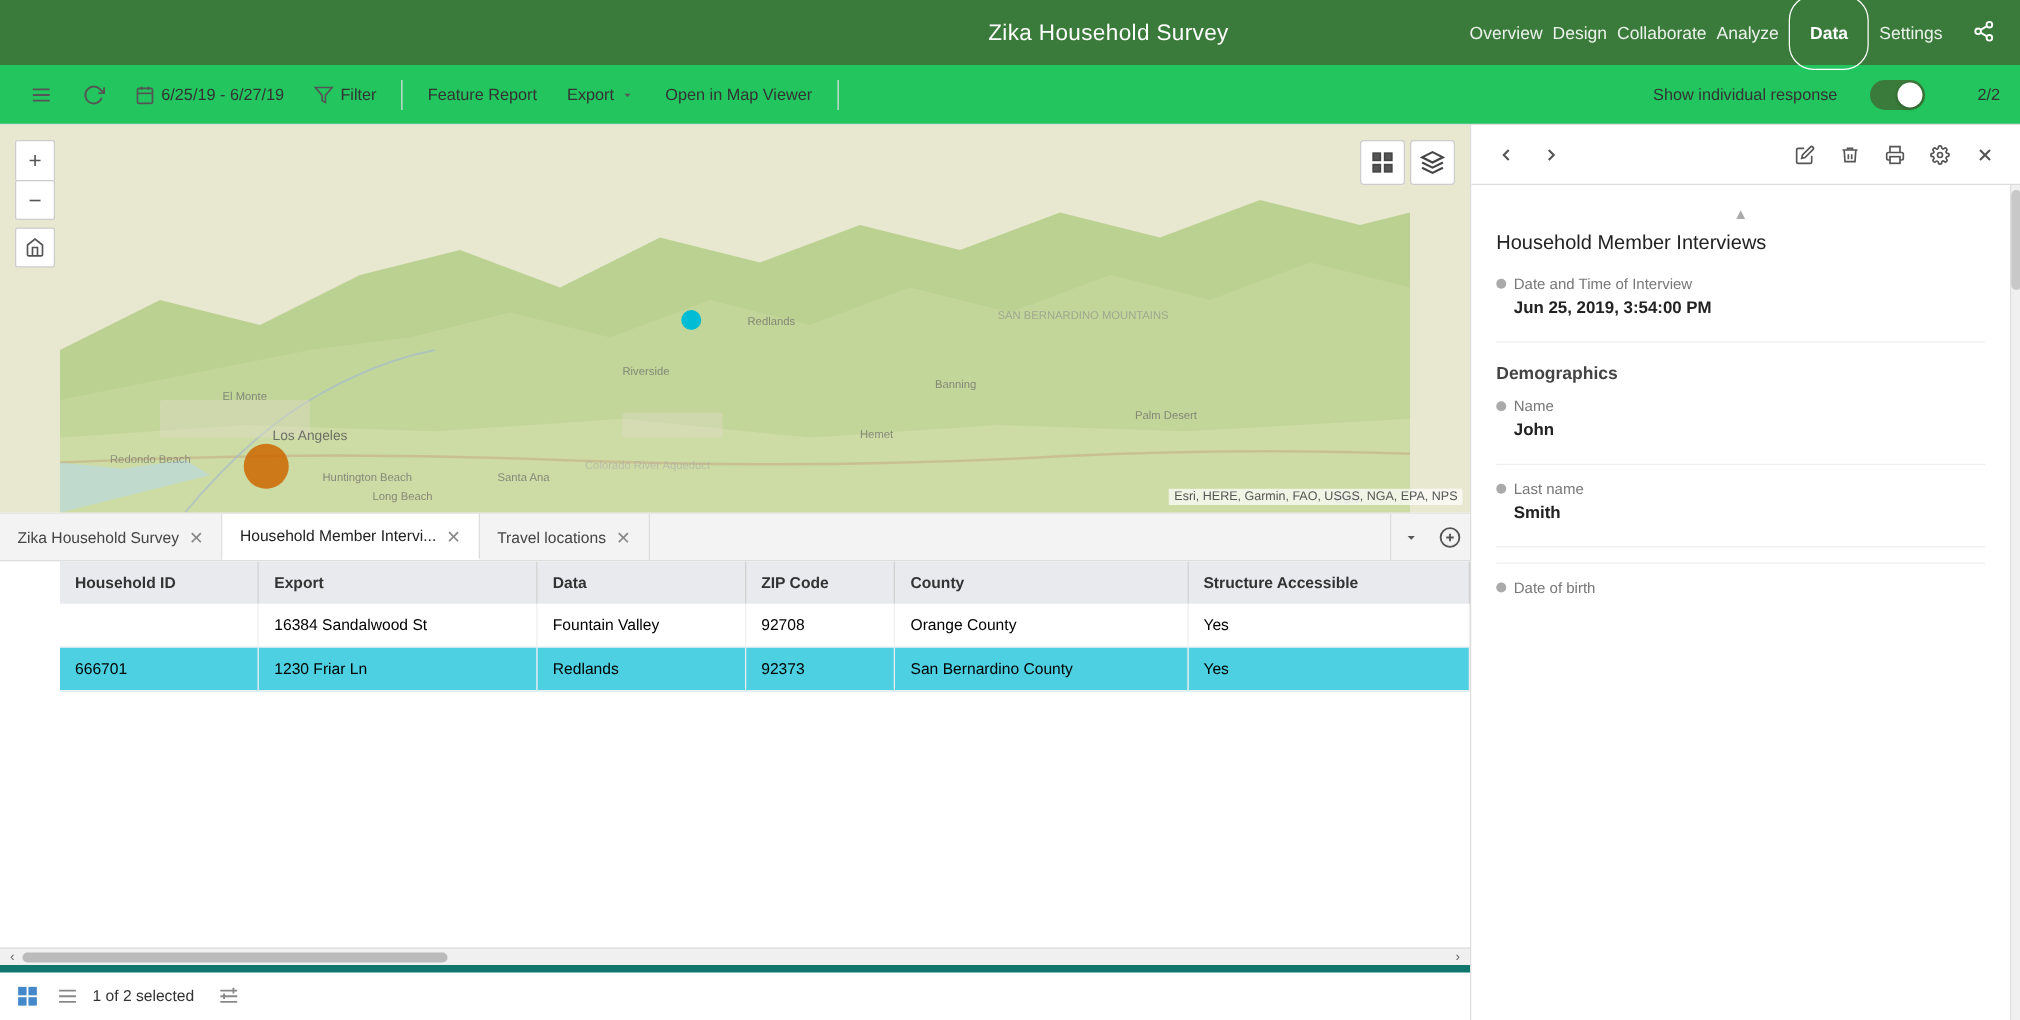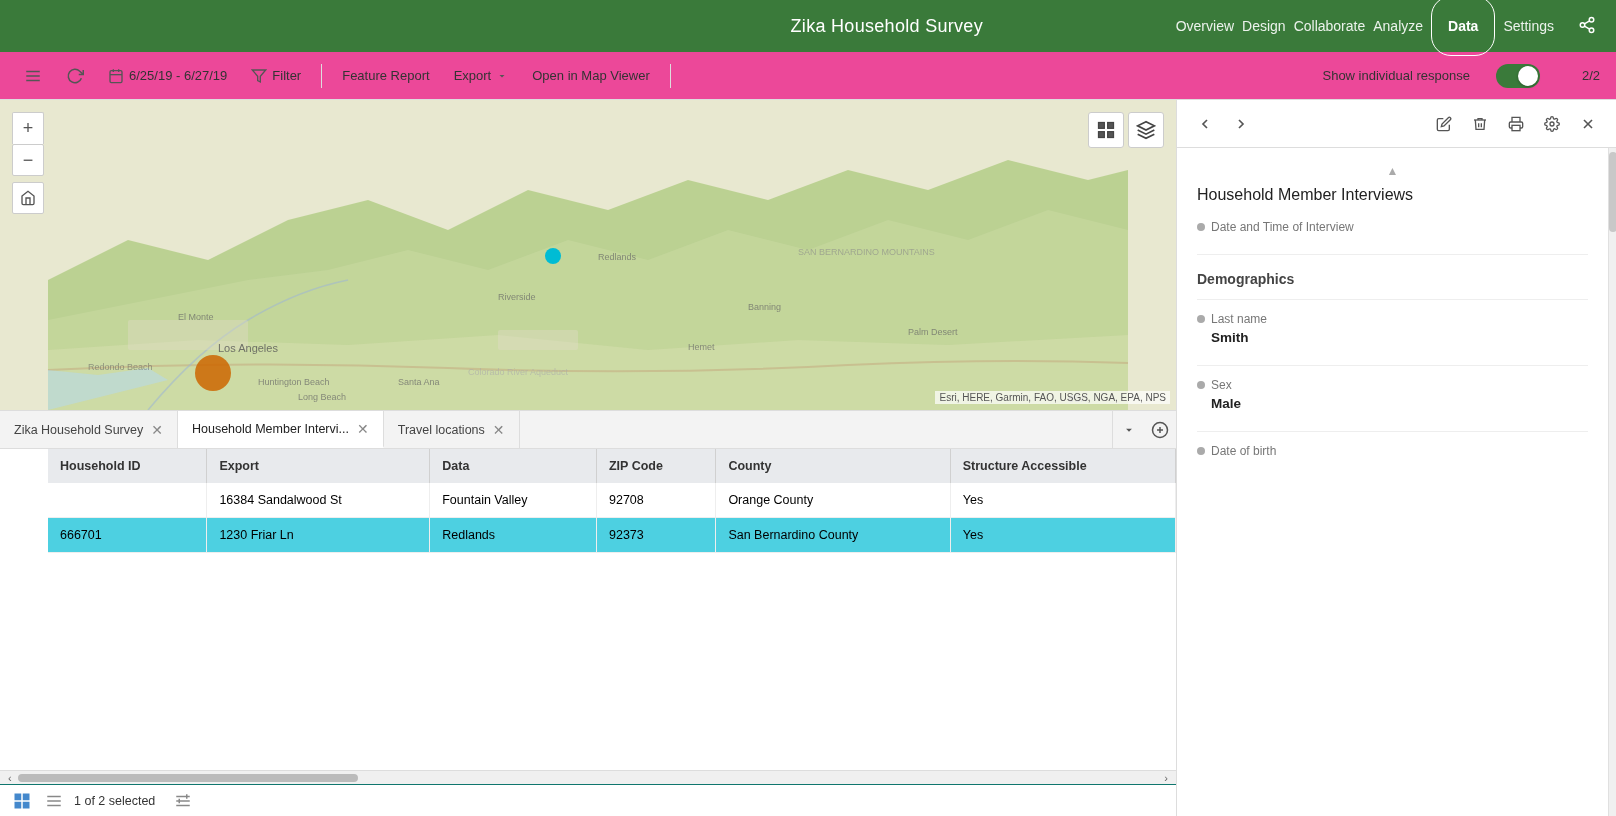--- a/index.html
+++ b/index.html
@@ -45,21 +45,21 @@
     }
 
     
     .toolbar {
       height: 48px;
       display: flex;
       align-items: center;
       padding: 0 16px;
       border-bottom: 1px solid #ddd;
       gap: 8px;
-      background: #ec4899;
+      background: #22c55e;
     }
     .toolbar-btn {
       display: flex;
       align-items: center;
       gap: 5px;
       cursor: pointer;
       padding: 4px 8px;
       border-radius: 3px;
       font-size: 13px;
       color: #333;
@@ -315,26 +315,26 @@
     tbody tr.selected { background: #4dd0e1; }
     tbody td {
       padding: 10px 12px;
       font-size: 12.5px;
       color: #000000;
       border-right: 1px solid #eee;
     }
 
     
     .bottom-bar {
-      height: 32px;
+      height: 44px;
       display: flex;
       align-items: center;
       padding: 0 10px;
       gap: 8px;
-      border-top: 1px solid #0f766e;
+      border-top: 6px solid #0f766e;
       background: #fff;
     }
     .bottom-bar-icon {
       width: 24px;
       height: 24px;
       display: flex;
       align-items: center;
       justify-content: center;
       cursor: pointer;
       color: #555;
@@ -772,44 +772,45 @@
       <div class="right-panel-content" style="flex:1; overflow-y:scroll;">
 
         <div style="display:flex; justify-content:center; color:#aaa; font-size:12px; margin-bottom:8px;">▲</div>
 
         <div class="rp-section-title">Household Member Interviews</div>
 
         <div class="rp-field-group">
           <div class="rp-field-label">
             <span>Date and Time of Interview</span>
           </div>
+          <div class="rp-field-value">Jun 25, 2019, 3:54:00 PM</div>
         </div>
 
         <div class="rp-divider"></div>
 
         <div class="rp-section-header">Demographics</div>
 
+        <div class="rp-field-group">
+          <div class="rp-field-label">
+            <span>Name</span>
+          </div>
+          <div class="rp-field-value">John</div>
+        </div>
 
         <div class="rp-divider"></div>
 
         <div class="rp-field-group">
           <div class="rp-field-label">
             <span>Last name</span>
           </div>
           <div class="rp-field-value">Smith</div>
         </div>
 
         <div class="rp-divider"></div>
 
-        <div class="rp-field-group">
-          <div class="rp-field-label">
-            <span>Sex</span>
-          </div>
-          <div class="rp-field-value">Male</div>
-        </div>
 
         <div class="rp-divider"></div>
 
         <div class="rp-field-group">
           <div class="rp-field-label">
             <span>Date of birth</span>
           </div>
           <div class="rp-field-value"></div>
         </div>
       </div>

